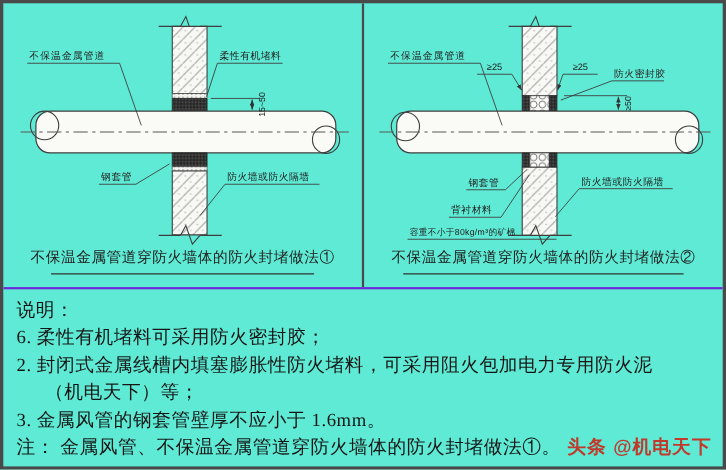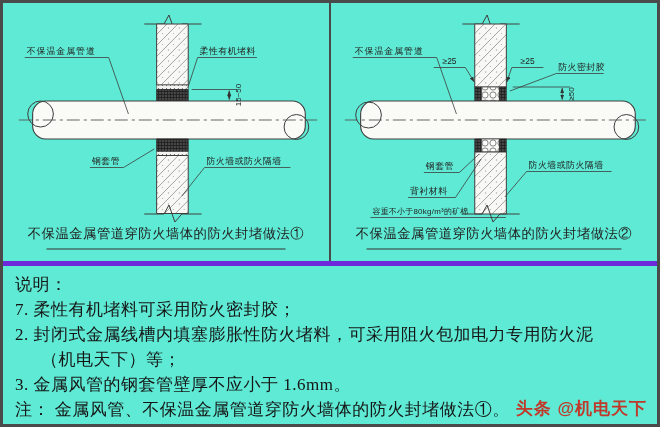--- a/index.html
+++ b/index.html
@@ -7,21 +7,21 @@
     width:660px;height:427px;box-sizing:border-box;
     border:3px solid #4a4a4a;background:#5eead4;
     font-family:"Liberation Serif", serif;
     position:relative;display:flex;flex-direction:column;overflow:hidden;
   }
   .diagrams{display:flex;height:258px;flex:0 0 auto;}
   .panel{flex:1 1 50%;position:relative;}
   .panel.left{border-right:2px solid #4a4a4a;}
   .panel svg{display:block;width:100%;height:100%;}
   .notes{
-    flex:1 1 auto;border-top:5px solid #6d28d9;
+    flex:1 1 auto;border-top:2px solid #6d28d9;
     padding:6px 12px 4px 12px;position:relative;
     color:#151515;font-size:17px;line-height:25px;letter-spacing:0.5px;
   }
   .notes .line{white-space:nowrap;}
   .notes .indent{padding-left:26px;}
   .watermark{
     position:absolute;right:10px;bottom:5px;
     color:#c0392b;font-weight:bold;font-size:17px;letter-spacing:1px;
     font-family:"Liberation Sans", sans-serif;
     text-align:right;
@@ -202,20 +202,20 @@
         </g>
 
         <text x="165" y="235" text-anchor="middle" font-size="13.5" letter-spacing="0.5" fill="#1c1c1c">不保温金属管道穿防火墙体的防火封堵做法②</text>
         <line x1="36" y1="246" x2="294" y2="246" stroke="#333" stroke-width="1"></line>
       </svg>
     </div>
   </div>
 
   <div class="notes">
     <div class="line">说明：</div>
-    <div class="line">7. 柔性有机堵料可采用防火密封胶；</div>
+    <div class="line">6. 柔性有机堵料可采用防火密封胶；</div>
     <div class="line">2. 封闭式金属线槽内填塞膨胀性防火堵料，可采用阻火包加电力专用防火泥</div>
     <div class="line indent">（机电天下）等；</div>
     <div class="line">3. 金属风管的钢套管壁厚不应小于 1.6mm。</div>
     <div class="line">注： 金属风管、不保温金属管道穿防火墙体的防火封堵做法①。</div>
     <div class="watermark">头条 @机电天下</div>
   </div>
 </div>
 
 </body></html>

